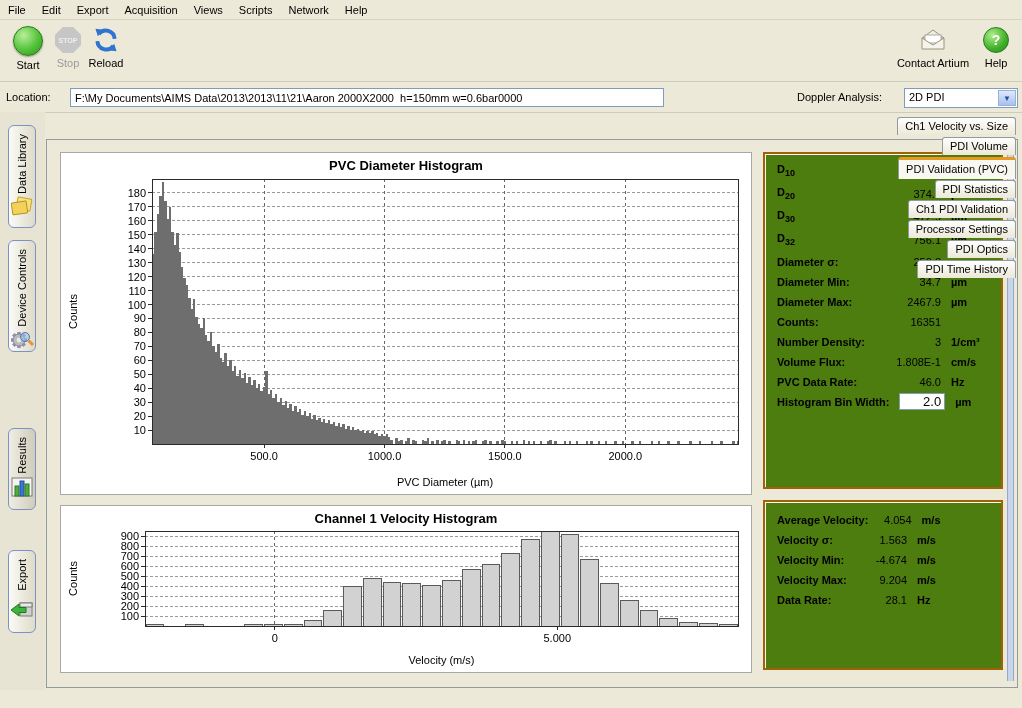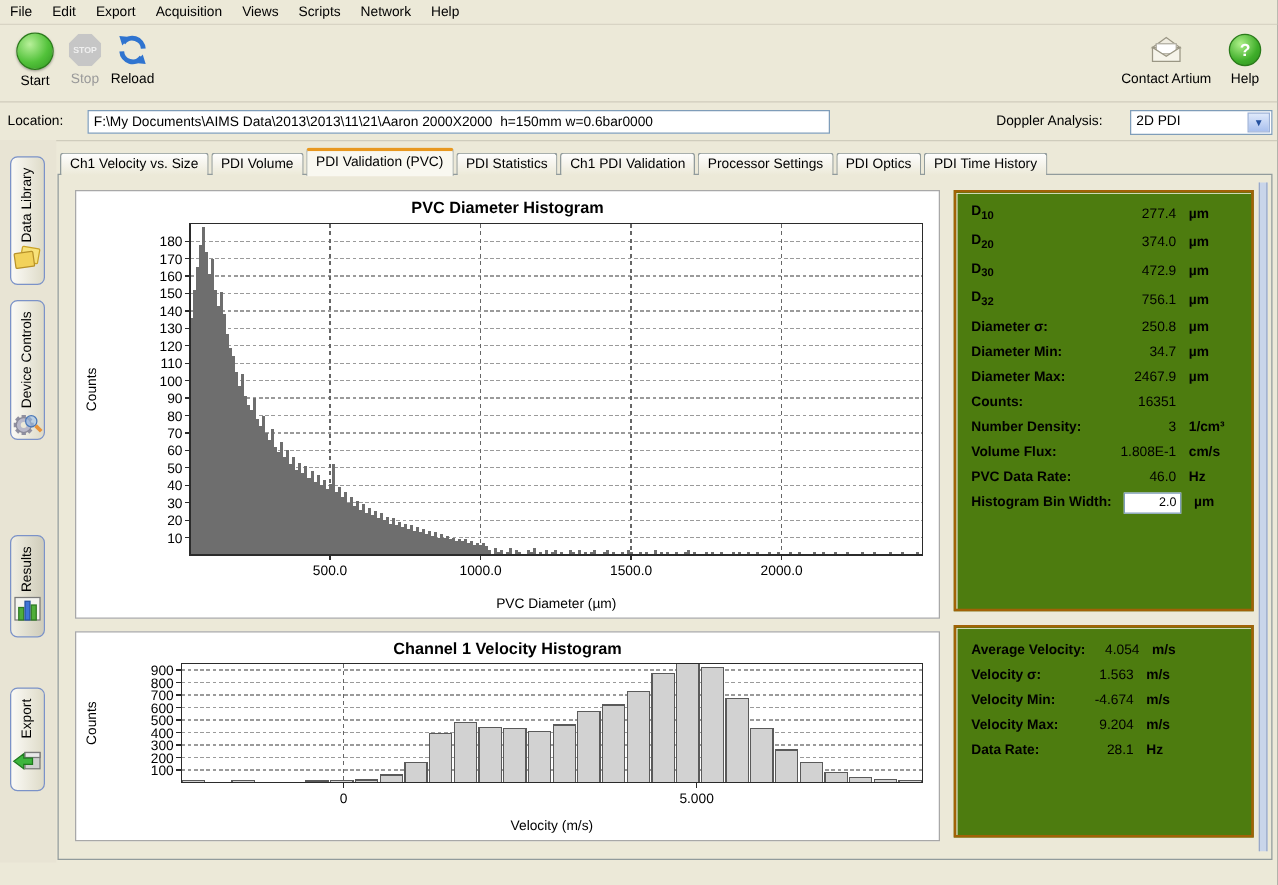--- a/index.html
+++ b/index.html
@@ -41,21 +41,21 @@
   
   .sidebar{position:absolute;left:0;top:112px;width:45px;bottom:18px;background:#e8e4d4;}
   .side-tab{position:absolute;left:8px;width:28px;border:1px solid #7b92c8;border-radius:6px;
       background:linear-gradient(90deg,#fbfaf6,#dedbc8);display:flex;flex-direction:column;
       align-items:center;justify-content:space-between;padding:8px 0;box-sizing:border-box;cursor:default;}
   .side-tab.active{background:linear-gradient(90deg,#f0eee2,#cfccba);}
   .v-label{writing-mode:vertical-rl;transform:rotate(180deg);font-size:11px;white-space:nowrap;}
 
   
   .tabstrip{position:absolute;left:48px;top:117px;right:6px;height:23px;display:flex;
-      align-items:flex-end;gap:2px;z-index:3;}
+      align-items:flex-end;gap:2px;z-index:3;flex-direction:column;}
   .tab{height:17px;line-height:17px;padding:0 7px;background:linear-gradient(#fefefe,#ece9d8);
       border:1px solid #919b9c;border-bottom:none;border-radius:3px 3px 0 0;white-space:nowrap;cursor:default;}
   .tab.active{height:20px;line-height:19px;border-top:3px solid #e8981f;background:#f9f8f0;margin-bottom:-1px;}
 
   
   .content{position:absolute;left:46px;top:139px;width:970px;bottom:20px;
       border:1px solid #919b9c;background:#ece9d8;}
   .chart-panel{position:absolute;background:#fff;border:1px solid #a8a8a8;}
   #pvcPanel{left:13px;top:12px;width:690px;height:341px;}
   #velPanel{left:13px;top:365px;width:690px;height:166px;}
@@ -69,21 +69,21 @@
   #velStats{left:716px;top:360px;width:240px;height:170px;padding-top:8px;}
   .stat-row{display:flex;height:20px;line-height:20px;align-items:center;}
   .stat-row.dsub{height:23px;line-height:23px;}
   .stat-row .lbl{flex:1;font-weight:bold;white-space:nowrap;}
   .stat-row .lbl sub{font-size:9px;font-weight:bold;}
   .stat-row .val{width:62px;text-align:right;}
   .stat-row .unit{width:42px;padding-left:10px;font-weight:bold;white-space:nowrap;}
   #velStats .val{width:46px;}
   #velStats .unit{width:76px;}
   .bin-input{width:38px;height:13px;border:1px solid #7f9db9;font-family:"Liberation Sans",sans-serif;
-      font-size:10px;text-align:right;padding:1px 3px;background:#fff;}
+      font-size:13px;text-align:right;padding:1px 3px;background:#fff;}
 
   .splitter{position:absolute;right:3px;top:6px;bottom:6px;width:5px;background:#c9d5ea;
       border-left:1px solid #98a8c8;border-right:1px solid #98a8c8;}
 
   
   .statusbar{position:absolute;left:0;bottom:0;right:0;height:18px;background:#ece9d8;
       border-top:1px solid #c8c4b4;display:flex;align-items:center;padding-left:4px;}
 </style>
 </head>
 <body>

